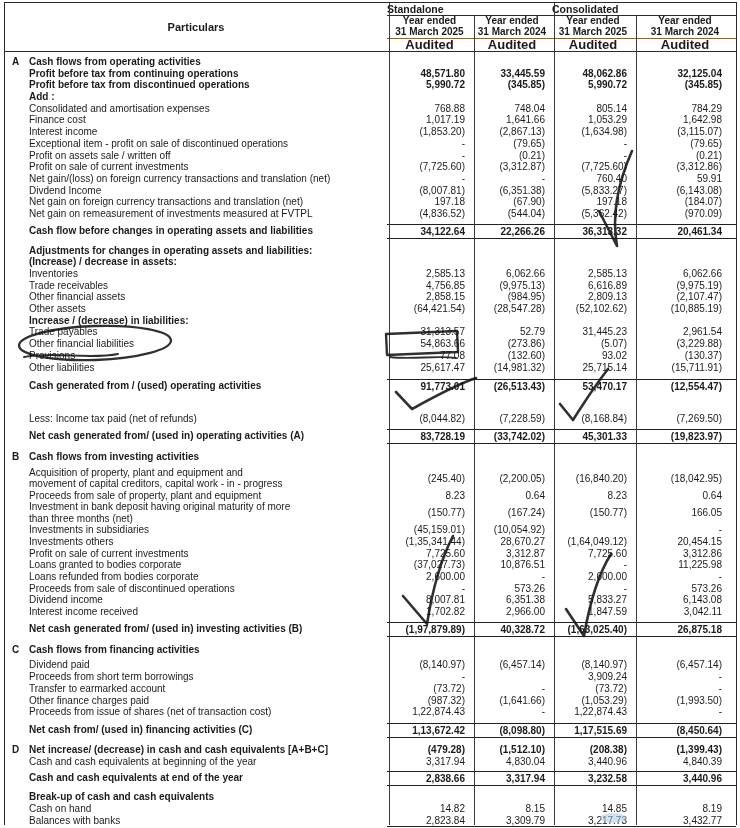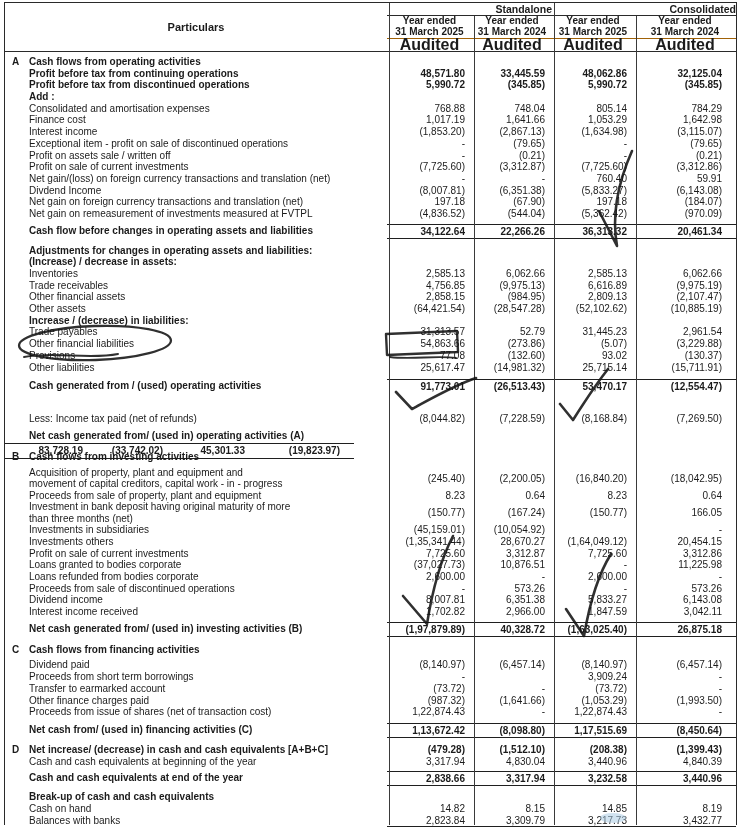--- a/index.html
+++ b/index.html
@@ -12,25 +12,25 @@
   .vl-a{left:384px;}
   .vl-b{left:469px;top:13px;}
   .vl-c{left:549px;}
   .vl-d{left:631px;top:13px;}
   
   .hdr{display:flex;height:49px;border-bottom:1.3px solid #2a2a2a;box-sizing:border-box;}
   .hdr-label{width:384px;display:flex;align-items:center;justify-content:center;
              font-weight:bold;font-size:11px;}
   .hdr-cols{width:349px;display:flex;flex-direction:column;font-weight:bold;}
   .hgrp{display:flex;height:13px;line-height:12px;border-bottom:1px solid #2a2a2a;font-size:10.5px;}
-  .hgrp .g{text-align:right;}
+  .hgrp .g{text-align:left;}
   .g0{width:165px;} .g1{width:184px;}
   .hyear{display:flex;height:22px;border-bottom:1px solid #a16207;font-size:10px;}
   .hyear .yc{display:flex;flex-direction:column;align-items:center;justify-content:center;line-height:10.5px;}
-  .haud{display:flex;height:13px;line-height:12px;font-size:16px;}
+  .haud{display:flex;height:13px;line-height:12px;font-size:13px;}
   .haud .ac{text-align:center;}
   .w0{width:85px;} .w1{width:80px;} .w2{width:82px;} .w3{width:102px;}
   
   .body{position:relative;}
   .row{display:flex;height:11.7px;font-size:10px;line-height:11.6px;}
   .row.bold{font-weight:bold;}
   .lab{width:384px;position:relative;padding-left:24px;box-sizing:border-box;white-space:nowrap;}
   .sec{position:absolute;left:7px;font-weight:bold;}
   .vals{width:349px;display:flex;box-sizing:border-box;}
   .val{box-sizing:border-box;text-align:right;}
@@ -389,21 +389,21 @@
           <div class="lab">
             <div>Less: Income tax paid (net of refunds)</div>
           </div>
           <div class="vals">
             <div class="val c0">(8,044.82)</div>
             <div class="val c1">(7,228.59)</div>
             <div class="val c2">(8,168.84)</div>
             <div class="val c3">(7,269.50)</div>
           </div>
         </div>
-        <div class="row bold grand" style="margin-top: 4px; flex-direction: column;">
+        <div class="row bold grand" style="margin-top: 4px;">
           <div class="lab">
             <div>Net cash generated from/ (used in) operating activities (A)</div>
           </div>
           <div class="vals">
             <div class="val c0">83,728.19</div>
             <div class="val c1">(33,742.02)</div>
             <div class="val c2">45,301.33</div>
             <div class="val c3">(19,823.97)</div>
           </div>
         </div>

